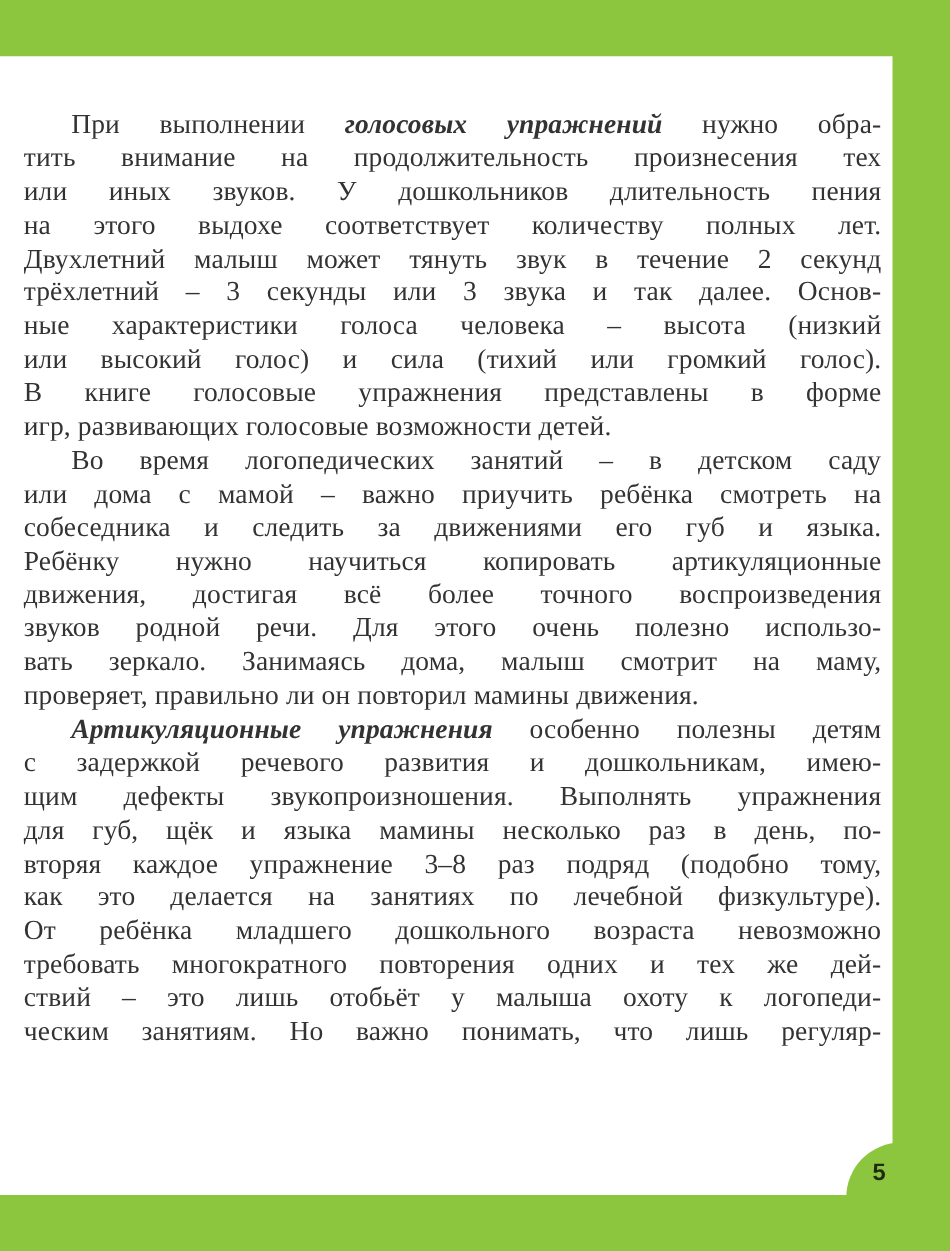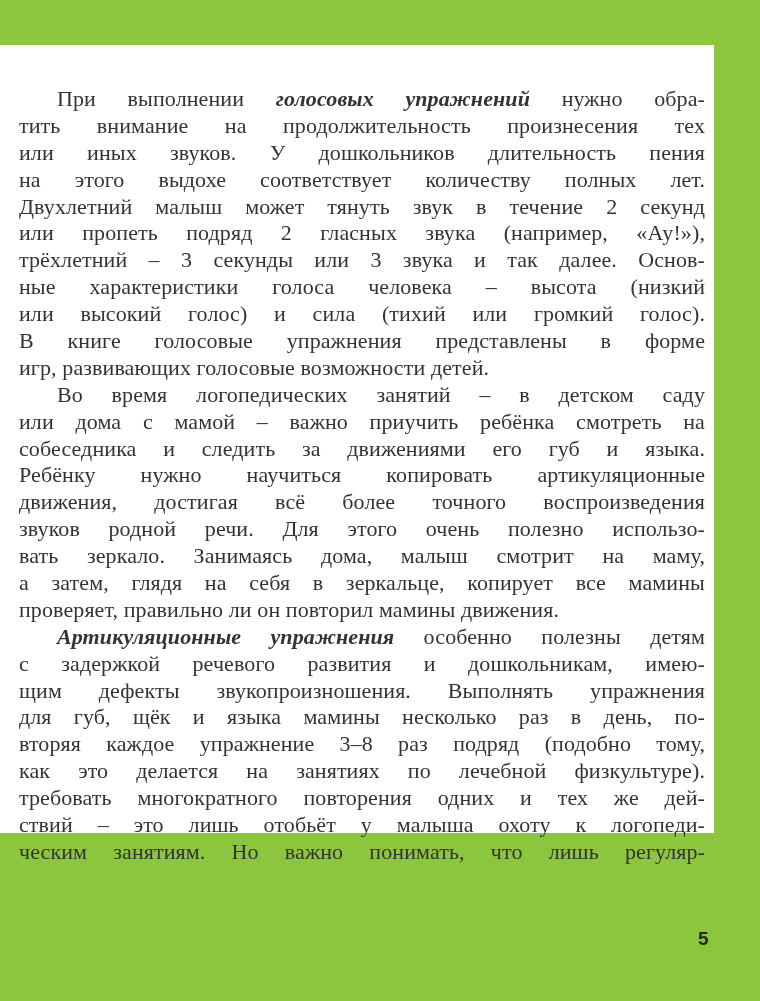--- a/index.html
+++ b/index.html
@@ -6,21 +6,21 @@
   body {
     width: 760px; height: 1001px;
     position: relative;
     background: var(--frame-green, #8CC63F);
     overflow: hidden;
     font-family: "Liberation Serif", serif;
   }
   .page {
     position: absolute;
     left: 0; top: 45px;
-    width: 714px; height: 788px;
+    width: 714px; height: 911px;
     background: var(--page-white, #FFFFFF);
   }
   .text-block {
     position: absolute;
     left: 0; top: 0;
     width: 714px;
     box-sizing: border-box;
     padding: 41px 9px 0 19px;
     font-size: 22px;
     line-height: 26.9px;
@@ -54,41 +54,40 @@
 </head>
 <body>
 
 <div class="page">
   <div class="text-block">
       <div class="line indent"><span>При выполнении </span><span class="em">голосовых упражнений</span><span> нужно обра-</span></div>
       <div class="line"><span>тить внимание на продолжительность произнесения тех</span></div>
       <div class="line"><span>или иных звуков. У дошкольников длительность пения</span></div>
       <div class="line"><span>на этого выдохе соответствует количеству полных лет.</span></div>
       <div class="line"><span>Двухлетний малыш может тянуть звук в течение 2 секунд</span></div>
-      <div class="line"><span>или пропеть подряд 2 гласных звука (например, «Ау!»),</span></div>
       <div class="line"><span>трёхлетний – 3 секунды или 3 звука и так далее. Основ-</span></div>
       <div class="line"><span>ные характеристики голоса человека – высота (низкий</span></div>
       <div class="line"><span>или высокий голос) и сила (тихий или громкий голос).</span></div>
       <div class="line"><span>В книге голосовые упражнения представлены в форме</span></div>
       <div class="line no-just"><span>игр, развивающих голосовые возможности детей.</span></div>
       <div class="line indent"><span>Во время логопедических занятий – в детском саду</span></div>
       <div class="line"><span>или дома с мамой – важно приучить ребёнка смотреть на</span></div>
       <div class="line"><span>собеседника и следить за движениями его губ и языка.</span></div>
       <div class="line"><span>Ребёнку нужно научиться копировать артикуляционные</span></div>
       <div class="line"><span>движения, достигая всё более точного воспроизведения</span></div>
       <div class="line"><span>звуков родной речи. Для этого очень полезно использо-</span></div>
       <div class="line"><span>вать зеркало. Занимаясь дома, малыш смотрит на маму,</span></div>
-      <div class="line"><span>а затем, глядя на себя в зеркальце, копирует все мамины</span></div>
       <div class="line no-just"><span>проверяет, правильно ли он повторил мамины движения.</span></div>
       <div class="line indent"><span class="em">Артикуляционные упражнения</span><span> особенно полезны детям</span></div>
       <div class="line"><span>с задержкой речевого развития и дошкольникам, имею-</span></div>
       <div class="line"><span>щим дефекты звукопроизношения. Выполнять упражнения</span></div>
       <div class="line"><span>для губ, щёк и языка мамины несколько раз в день, по-</span></div>
       <div class="line"><span>вторяя каждое упражнение 3–8 раз подряд (подобно тому,</span></div>
       <div class="line"><span>как это делается на занятиях по лечебной физкультуре).</span></div>
+      <div class="line"><span>От ребёнка младшего дошкольного возраста невозможно</span></div>
       <div class="line"><span>требовать многократного повторения одних и тех же дей-</span></div>
       <div class="line"><span>ствий – это лишь отобьёт у малыша охоту к логопеди-</span></div>
       <div class="line"><span>ческим занятиям. Но важно понимать, что лишь регуляр-</span></div>
     </div>
 </div>
 
 <div class="corner-tab">
   <div class="page-num">5</div>
 </div>
 

